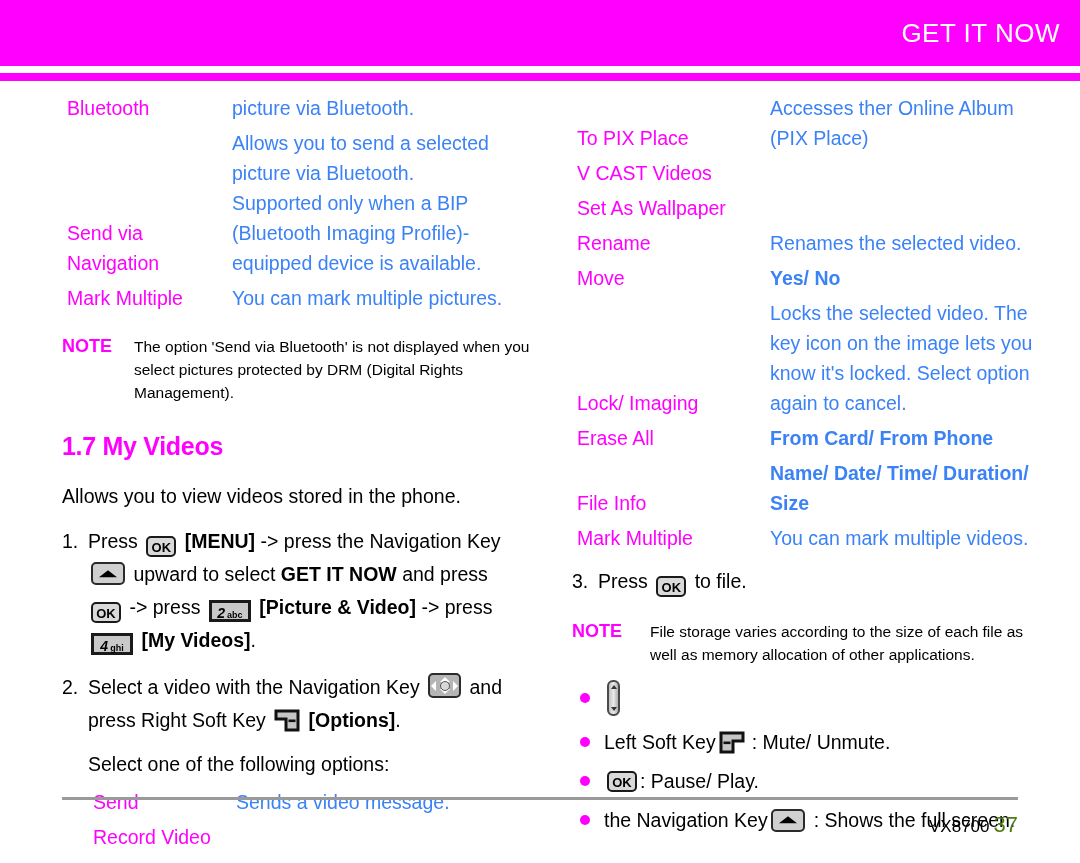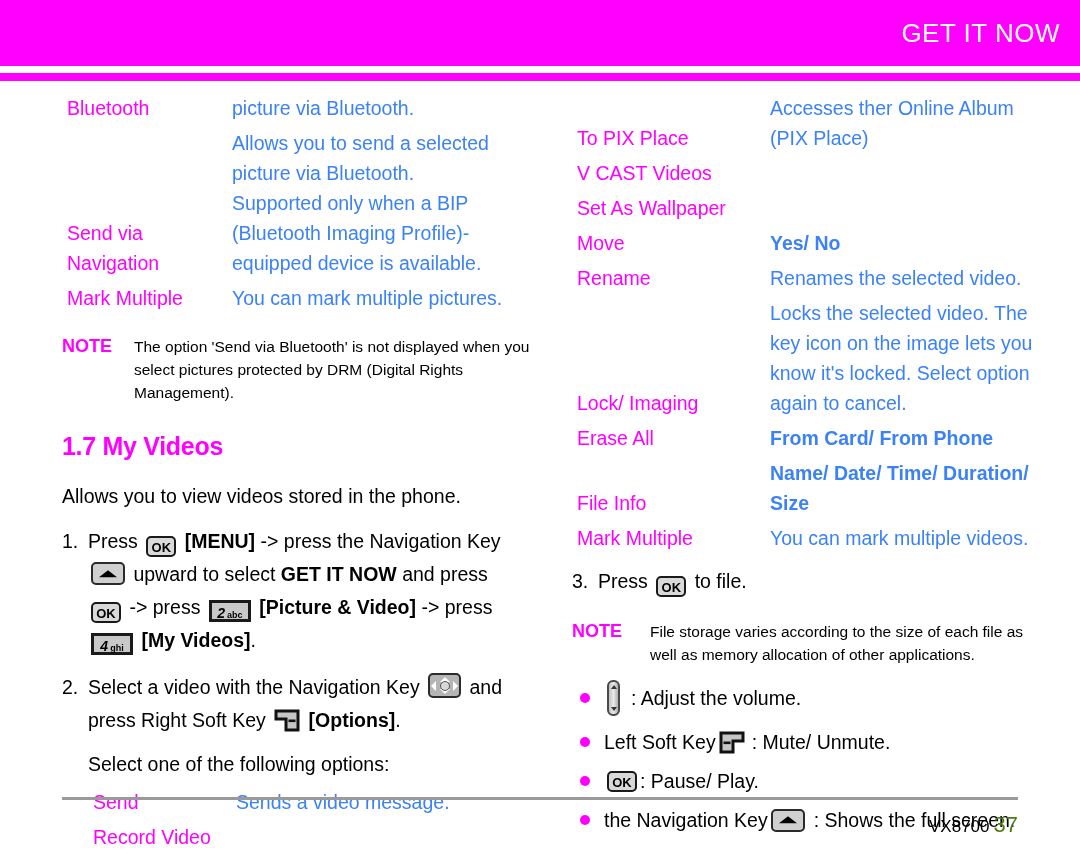--- a/index.html
+++ b/index.html
@@ -390,26 +390,26 @@
     </div>
     <div class="defrow">
       <div class="term term-r">V CAST Videos</div>
       <div class="desc pre"></div>
     </div>
     <div class="defrow">
       <div class="term term-r">Set As Wallpaper</div>
       <div class="desc pre"></div>
     </div>
     <div class="defrow">
+      <div class="term term-r">Rename</div>
+      <div class="desc pre">Renames the selected video.</div>
+    </div>
+    <div class="defrow">
       <div class="term term-r">Move</div>
       <div class="desc pre bold">Yes/ No</div>
-    </div>
-    <div class="defrow">
-      <div class="term term-r">Rename</div>
-      <div class="desc pre">Renames the selected video.</div>
     </div>
     <div class="defrow">
       <div class="term term-r">Lock/ Imaging</div>
       <div class="desc pre">Locks the selected video. The
 key icon on the image lets you
 know it's locked. Select option
 again to cancel.</div>
     </div>
     <div class="defrow">
       <div class="term term-r">Erase All</div>
@@ -438,21 +438,20 @@
   </div>
 
   <div class="bullets">
 
     <div class="bullet">
       <span class="dot"></span>
       <span class="ico key-vol">
           <i class="vu"></i>
           <i class="vd"></i>
         </span>
-      <span style="margin-left:8px">: Adjust the volume.</span>
     </div>
 
     <div class="bullet">
       <span class="dot"></span>
       <span>Left Soft Key </span>
       <span class="ico key-soft">
         <svg width="26" height="23" viewBox="0 0 26 23" aria-hidden="true">
           <path d="M24,2 H2 V21 H14 V10 H24 Z" fill="#c6c6c6" stroke="#111" stroke-width="3"></path>
           <rect x="4.5" y="10.5" width="7" height="2.6" fill="#111"></rect>
         </svg>

